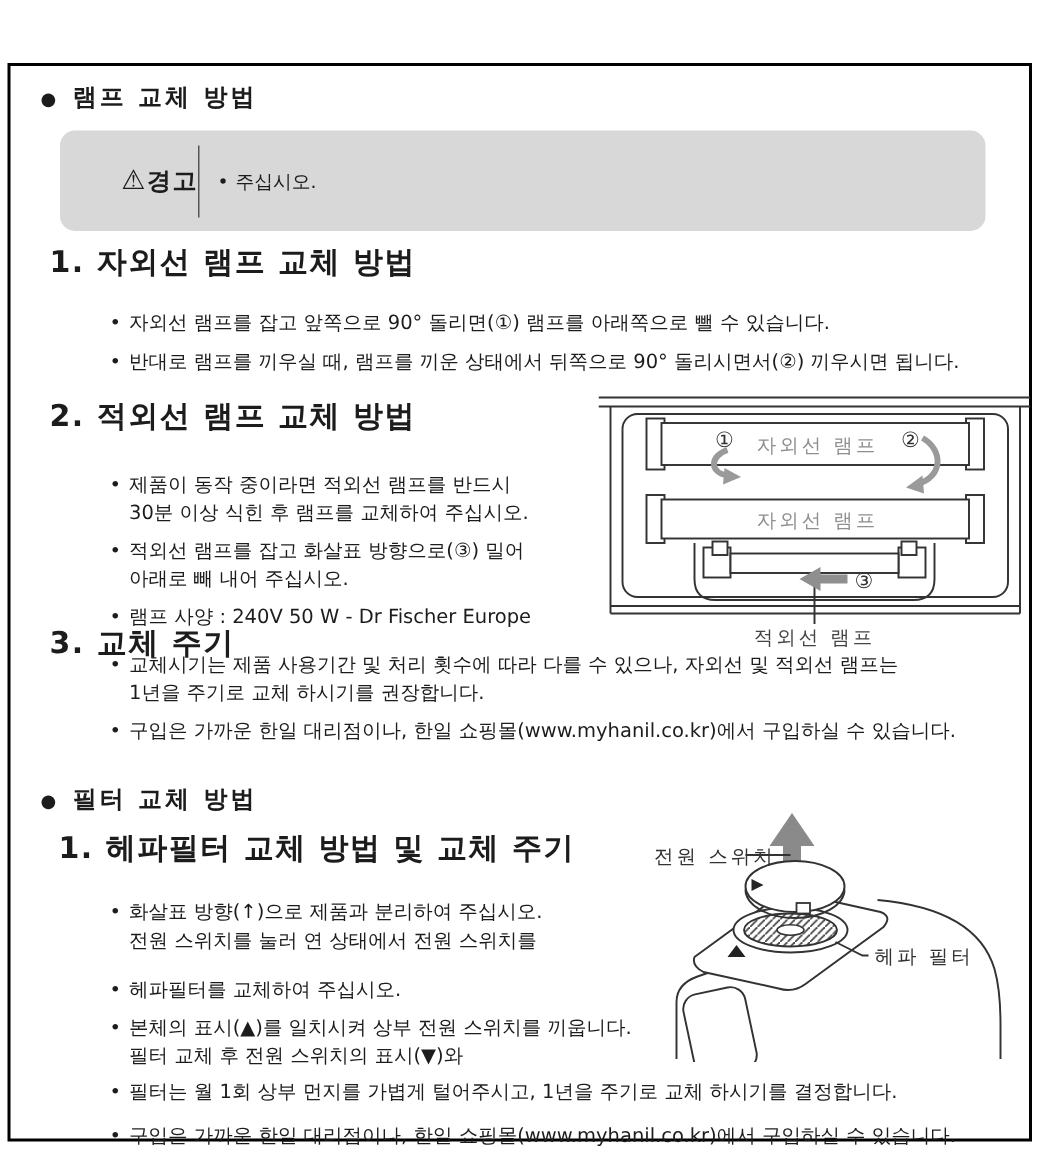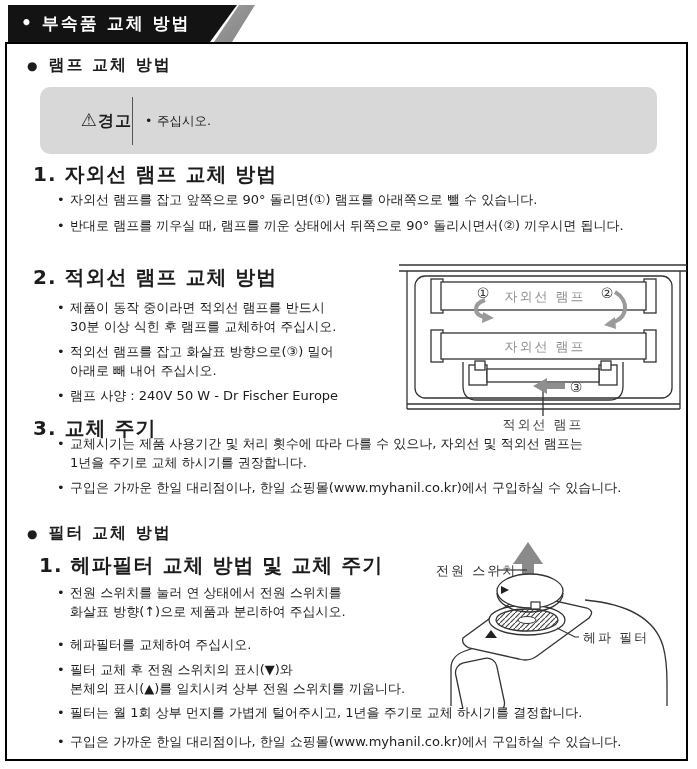--- a/index.html
+++ b/index.html
@@ -26,43 +26,38 @@
     border-radius:10px;display:flex;align-items:center;}
   .warn-label{width:92px;flex:0 0 92px;text-align:right;font-size:16px;font-weight:bold;
     letter-spacing:1px;white-space:nowrap;}
   .warn-label .tri{font-size:18px;font-weight:normal;}
   .warn-divider{width:1px;height:48px;background:#555;flex:0 0 1px;}
   .warn-text{padding-left:12px;font-size:12.5px;line-height:19px;}
   .warn-item{position:relative;padding-left:12px;}
   .warn-item::before{content:"•";position:absolute;left:0;top:0;}
   .ln{display:block;}
   
-  .blist{position:absolute;list-style:none;margin:0;padding:0;}
+  .blist{position:absolute;list-style:none;margin:16px;padding:0;}
   .blist li{position:relative;padding-left:13px;font-size:13px;line-height:19px;margin-bottom:7px;}
   .blist li::before{content:"•";position:absolute;left:0;top:0;}
   .list-s2 li{margin-bottom:6px;}
   .list-f li{margin-bottom:6px;}
   .list-f li:first-child{margin-bottom:14px;}
   .list-fw li{margin-bottom:10px;}
   
   .diag{position:absolute;}
   svg text{font-family:"DejaVu Sans","Liberation Sans",sans-serif;}
 </style>
 </head>
 <body>
 
 <div class="page">
 
   <div class="frame"></div>
 
-  <div class="banner">
-    <div class="banner-black"></div>
-    <div class="banner-stripe"></div>
-    <div class="banner-title">• 부속품 교체 방법</div>
-  </div>
 
   <div class="sec-title" style="left:27px;top:55px;">
     <span class="dot">●</span>
     <span>램프 교체 방법</span>
   </div>
 
   <div class="warnbox">
     <div class="warn-label">
       <span class="tri">⚠</span><span>경고</span>
     </div>
@@ -141,46 +136,46 @@
       <line x1="144" y1="120" x2="144" y2="154"></line>
     </g>
     <g>
       <polygon points="134,124 148,116 148,121 166,121 166,127 148,127 148,132" fill="#8f8f8f"></polygon>
     </g>
     <text x="177" y="130" font-size="14" fill="#333" text-anchor="middle">③</text>
     <text x="144" y="167" font-size="13" fill="#444" text-anchor="middle" letter-spacing="2">적외선 램프</text>
   </svg>
 
   <div class="num-head" style="left:33px;top:415px;">3. 교체 주기</div>
-  <ul class="blist list-s2" style="left:57px;top:434px;width:612px;">
+  <ul class="blist list-s2" style="left:57px;top:418px;width:612px;">
     <li>
       <span class="ln">교체시기는 제품 사용기간 및 처리 횟수에 따라 다를 수 있으나, 자외선 및 적외선 램프는</span>
       <span class="ln">1년을 주기로 교체 하시기를 권장합니다.</span>
     </li>
     <li>
         <span class="ln">구입은 가까운 한일 대리점이나, 한일 쇼핑몰(www.myhanil.co.kr)에서 구입하실 수 있습니다.</span>
       </li>
   </ul>
 
   <div class="sec-title" style="left:27px;top:523px;">
     <span class="dot">●</span>
     <span>필터 교체 방법</span>
   </div>
   <div class="num-head" style="left:39px;top:552px;">1. 헤파필터 교체 방법 및 교체 주기</div>
   <ul class="blist list-f" style="left:57px;top:583px;width:372px;">
     <li>
+      <span class="ln">화살표 방향(↑)으로 제품과 분리하여 주십시오.</span>
       <span class="ln">전원 스위치를 눌러 연 상태에서 전원 스위치를</span>
-      <span class="ln">화살표 방향(↑)으로 제품과 분리하여 주십시오.</span>
     </li>
     <li>
         <span class="ln">헤파필터를 교체하여 주십시오.</span>
       </li>
     <li>
+      <span class="ln">본체의 표시(▲)를 일치시켜 상부 전원 스위치를 끼웁니다.</span>
       <span class="ln">필터 교체 후 전원 스위치의 표시(▼)와</span>
-      <span class="ln">본체의 표시(▲)를 일치시켜 상부 전원 스위치를 끼웁니다.</span>
     </li>
   </ul>
 
   <svg class="diag" style="left:435px;top:538px;" width="252" height="170" viewBox="0 0 252 170">
     <defs>
       <pattern id="hatchp" width="5" height="5" patternUnits="userSpaceOnUse">
         <path d="M0 5 L5 0" stroke="#444" stroke-width="1.2"></path>
       </pattern>
     </defs>
     <g>

